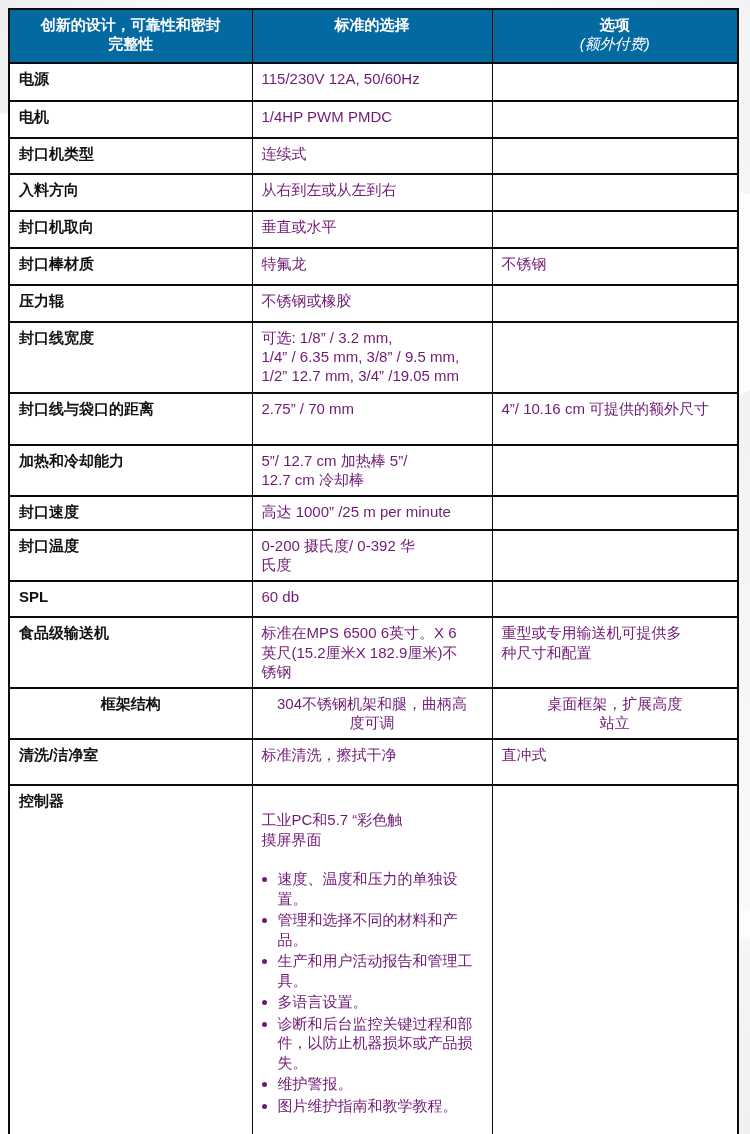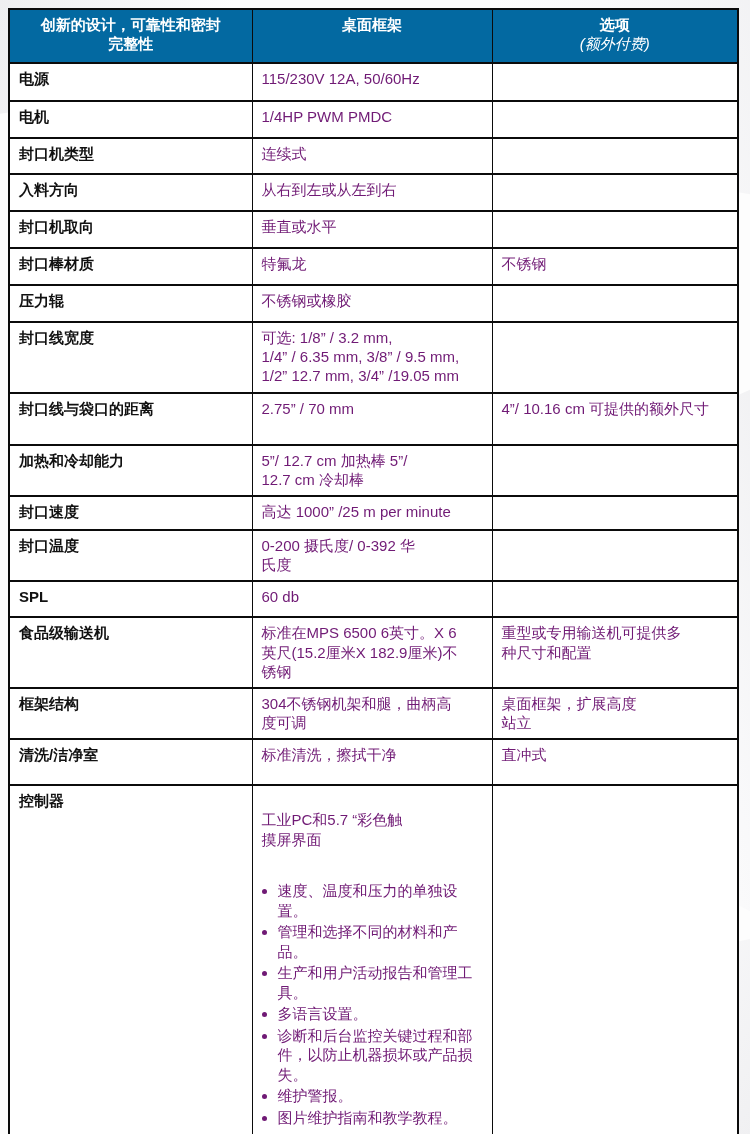--- a/index.html
+++ b/index.html
@@ -55,23 +55,23 @@
   }
   .hdr-sub{font-style:italic;font-weight:normal;font-size:15px;display:block;}
   td.lbl{font-weight:bold;font-size:15.5px;padding-top:7px;}
   td.std,td.opt{white-space:pre-line;font-size:15px;color:#701a75;}
   
   tr.hrow{height:54px;}
   tr.r1{height:38px;} tr.r2{height:37px;} tr.r3{height:36px;}
   tr.r4{height:37px;} tr.r5{height:37px;} tr.r6{height:37px;}
   tr.r7{height:37px;} tr.r8{height:68px;padding-left:36px;} tr.r9{height:52px;}
   tr.r10{height:46px;} tr.r11{height:34px;} tr.r12{height:46px;}
-  tr.r13{height:36px;} tr.r14{height:68px;} tr.r15{height:48px;}
+  tr.r13{height:36px;} tr.r14{height:68px;} tr.r15{height:48px;text-align:center;}
   tr.r16{height:46px;} tr.r17{height:360px;}
-  td .intro{white-space:pre-line;margin-bottom:13px;}
+  td .intro{white-space:pre-line;margin-bottom:1px;}
   ul.ctrl{
     margin:0;padding:0 0 0 16px;
     list-style:disc outside;
   }
   ul.ctrl li{margin:0 0 2px 0;font-size:15px;line-height:1.3;}
 </style>
 </head>
 <body>
 
 <div class="bg-swoosh tl"></div>
@@ -82,21 +82,21 @@
 <table class="spec">
   <colgroup>
     <col style="width:243px">
       <col style="width:240px">
       <col style="width:246px">
   </colgroup>
   <thead>
     <tr class="hrow">
       <th style="white-space:pre-line">创新的设计，可靠性和密封
 完整性</th>
-      <th>桌面框架</th>
+      <th>标准的选择</th>
       <th>
         <span>选项</span>
         <span class="hdr-sub">(额外付费)</span>
       </th>
     </tr>
   </thead>
   <tbody>
     <tr class="r1">
       <td class="lbl">电源</td>
       <td class="std">115/230V 12A, 50/60Hz</td>

